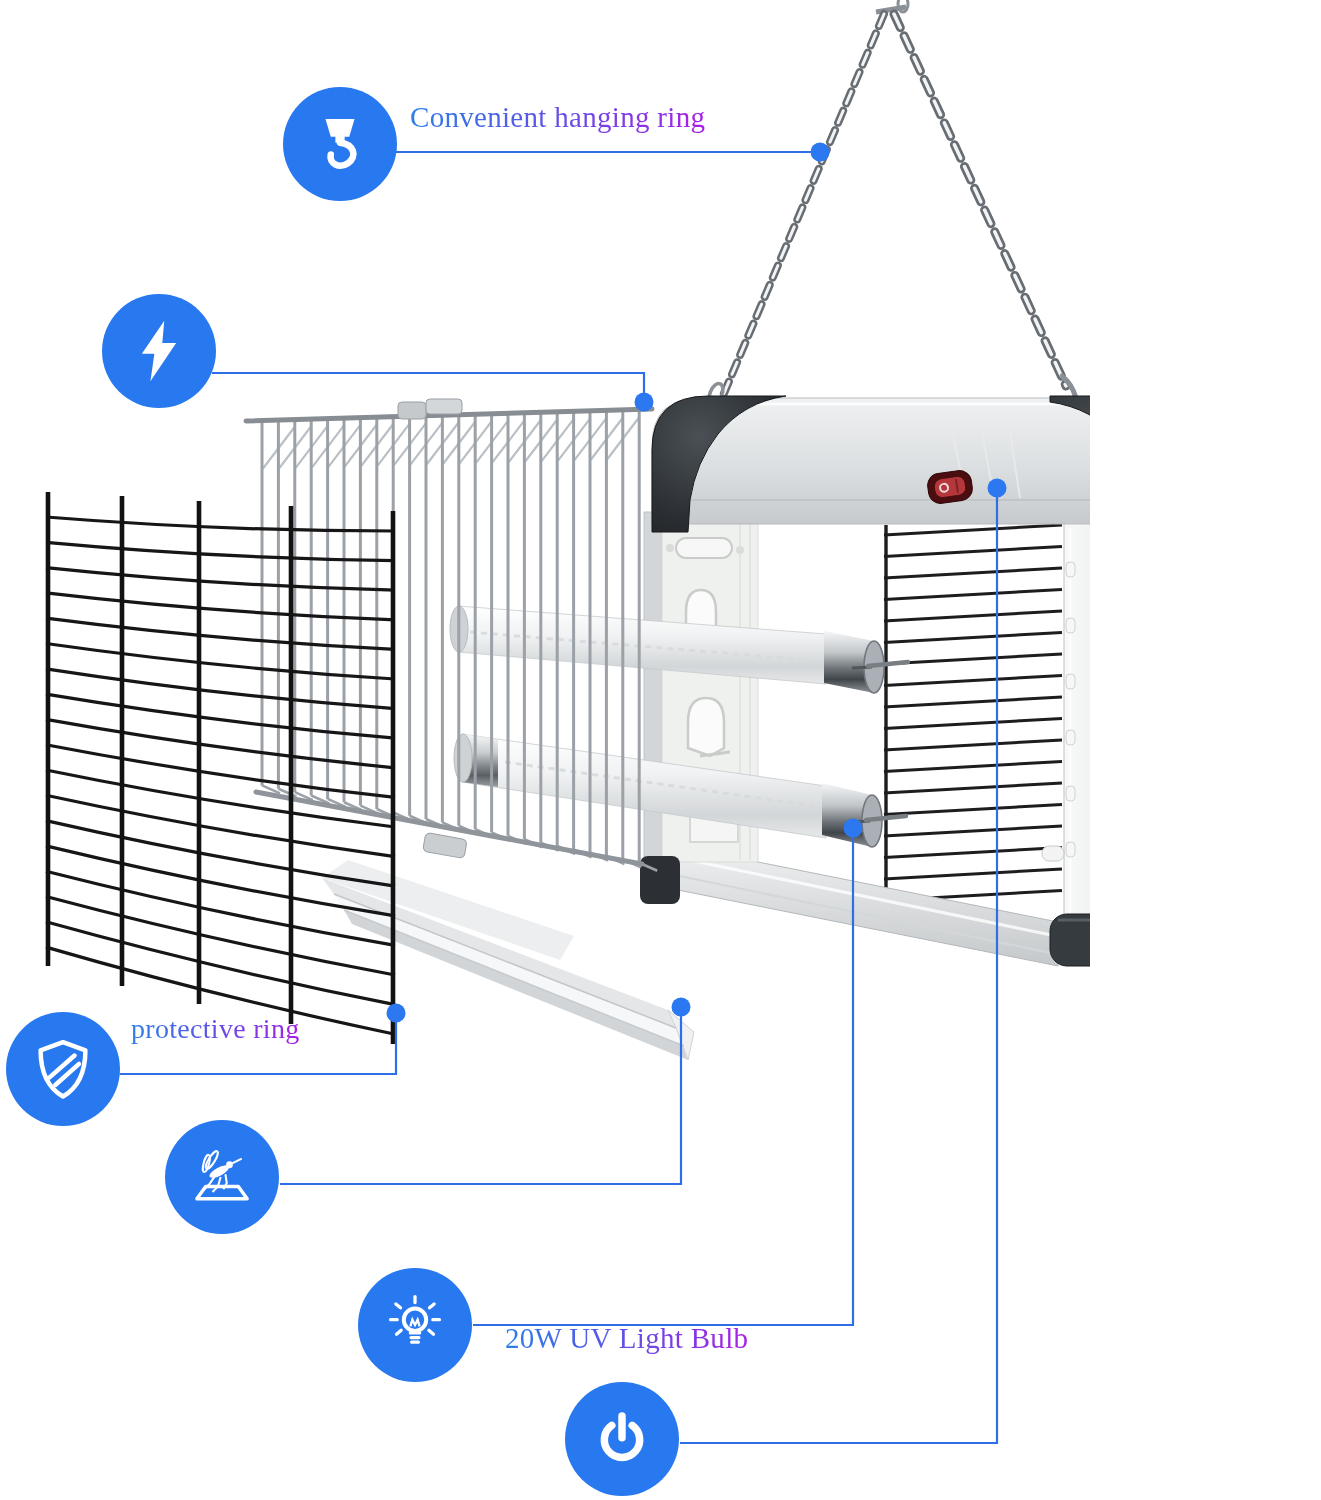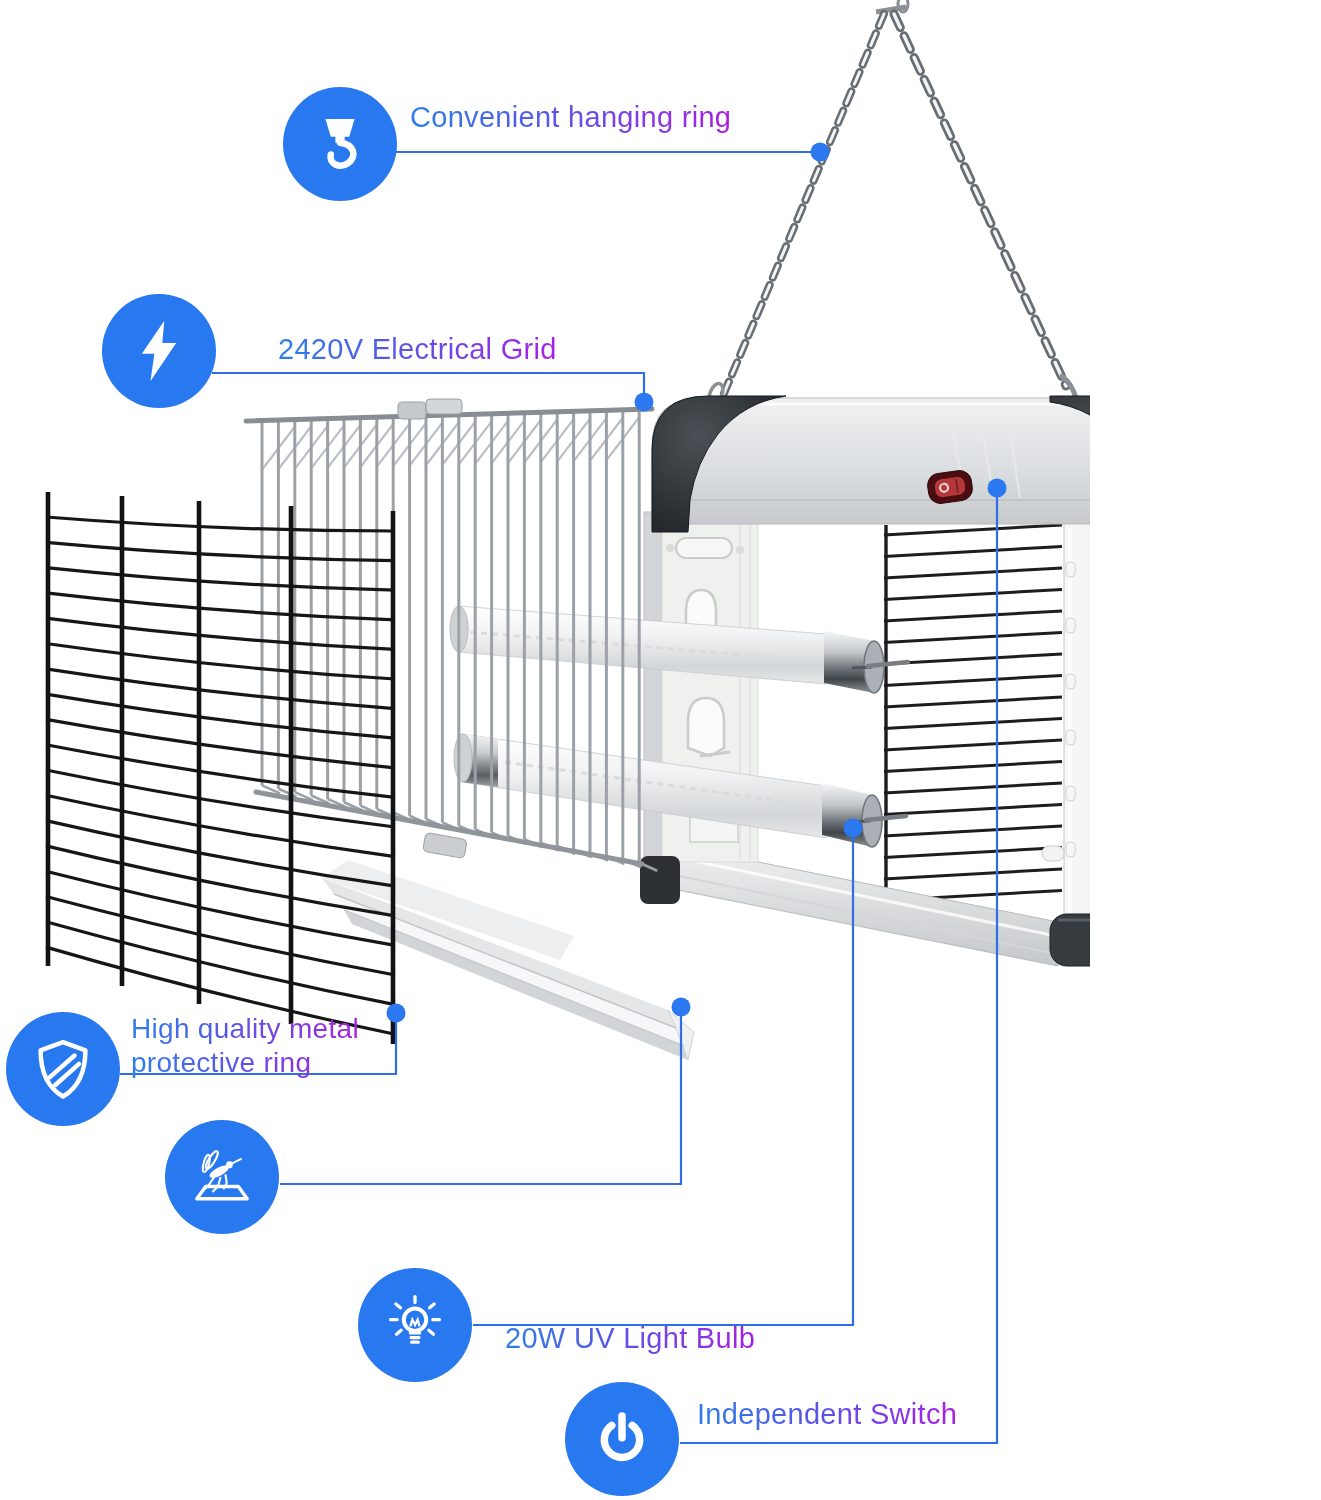--- a/index.html
+++ b/index.html
@@ -1,17 +1,17 @@
 <!DOCTYPE html>
 <html><head>
 <meta charset="utf-8">
 <style>
   html,body{margin:0;padding:0;background:#ffffff;}
   .stage{position:relative;width:1090px;height:1500px;background:#ffffff;overflow:hidden;
-         font-family:Liberation Sans, sans-serif;}
+         font-family:Liberation Serif, serif;}
   .stage svg.scene{position:absolute;left:0;top:0;}
   .badge{position:absolute;width:114px;height:114px;border-radius:50%;background:#2878ef;
          display:flex;align-items:center;justify-content:center;box-sizing:border-box;}
   .badge svg{display:block;}
   .lbl{position:absolute;font-size:29px;line-height:34px;letter-spacing:.3px;white-space:nowrap;
        color:#6a3ae0;background-image:linear-gradient(90deg,#2e7ee8 0%,#5b55e6 45%,#a81fe4 100%);}
   @supports ((-webkit-background-clip:text) or (background-clip:text)){
     .lbl{-webkit-background-clip:text;background-clip:text;color:transparent;}
   }
   .lbl div{white-space:nowrap;}
@@ -402,21 +402,18 @@
   </svg>
 </div>
 <div class="badge" style="left:565px;top:1382px">
   <svg width="68" height="68" viewBox="0 0 100 100">
     <path d="M35 30 a26 26 0 1 0 30 0" fill="none" stroke="#fff" stroke-width="11" stroke-linecap="round"></path>
     <line x1="50" y1="16" x2="50" y2="48" stroke="#fff" stroke-width="11" stroke-linecap="round"></line>
   </svg>
 </div>
 
 <div class="lbl" style="left:410px;top:100px">Convenient hanging ring</div>
-<div class="lbl" style="left:278px;top:332px">2420V Electrical Grid</div>
 <div class="lbl" style="left:131px;top:1012px;font-size:28px">
-  <div>High quality metal</div>
   <div>protective ring</div>
 </div>
 <div class="lbl" style="left:505px;top:1321px">20W UV Light Bulb</div>
-<div class="lbl" style="left:697px;top:1397px">Independent Switch</div>
 
 </div>
 
 </body></html>

